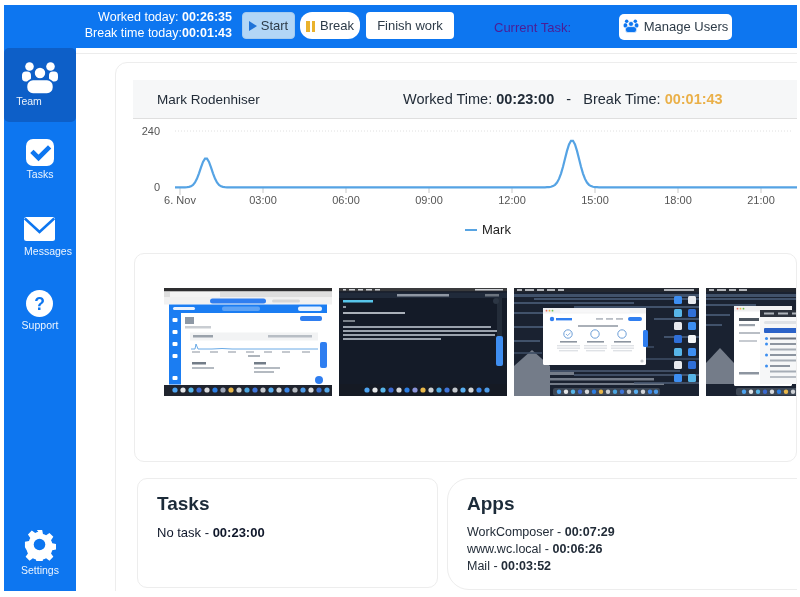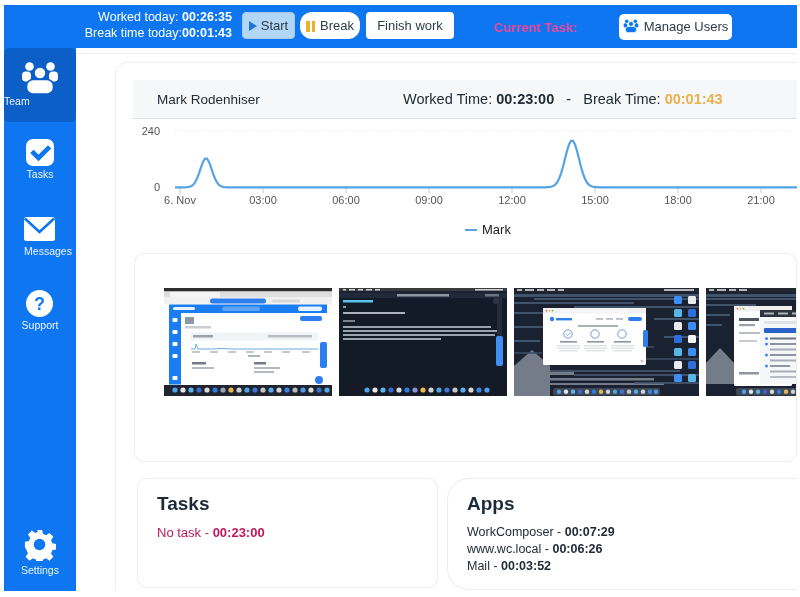--- a/index.html
+++ b/index.html
@@ -10,21 +10,21 @@
 <body>
 
 <div class="abs" id="topbar" style="left:4px;top:5px;width:793px;height:43px;background:#0d76f0;"></div>
 <div class="abs" style="left:40px;top:9px;width:192px;text-align:right;color:#fff;font-size:12.5px;line-height:16px;">
 Worked today: <b>00:26:35</b><br>Break time today:<b>00:01:43</b></div>
 <div class="abs" style="left:242px;top:12px;width:53px;height:27px;background:#b2d6f6;border:1px solid #a3cbf0;border-radius:4px;color:#2d3b48;font-size:13px;line-height:25px;text-align:center;">
 <span style="display:inline-block;width:0;height:0;border-left:8.5px solid #1f73d8;border-top:5.5px solid transparent;border-bottom:5.5px solid transparent;margin-right:4px;vertical-align:-1px;"></span>Start</div>
 <div class="abs" style="left:300px;top:12px;width:60px;height:27px;background:#fff;border-radius:12px;color:#2d3b48;font-size:13px;line-height:27px;text-align:center;">
 <span style="display:inline-block;width:3.5px;height:11px;background:#eab22b;margin-right:2px;vertical-align:-1.5px;"></span><span style="display:inline-block;width:3.5px;height:11px;background:#eab22b;margin-right:5px;vertical-align:-1.5px;"></span>Break</div>
 <div class="abs" style="left:366px;top:12px;width:88px;height:27px;background:#fff;border-radius:4px;color:#2d3b48;font-size:13px;line-height:27px;text-align:center;">Finish work</div>
-<div class="abs" style="left:494px;top:20px;color:#ec4899;font-size:13px;font-weight:bold;">Current Task:</div>
+<div class="abs" style="left:494px;top:20px;color:#4c1d95;font-size:13px;font-weight:normal;">Current Task:</div>
 <div class="abs" style="left:619px;top:14px;width:113px;height:26px;background:#fff;border-radius:5px;color:#2d3b48;font-size:13px;line-height:26px;text-align:center;">
 <svg width="16" height="14" viewBox="0 0 36 34" style="vertical-align:-2px;margin-right:5px;">
       <g fill="#0d76f0">
         <rect x="0" y="10.5" width="9" height="10" rx="3.8"></rect>
         <rect x="27" y="10.5" width="9" height="10" rx="3.8"></rect>
         <circle cx="7.5" cy="5.5" r="4.3"></circle>
         <circle cx="28.5" cy="5.5" r="4.3"></circle>
         <rect x="4.5" y="18.5" width="27" height="14.5" rx="6.5" stroke="#fff" stroke-width="1.6"></rect>
         <circle cx="18" cy="12" r="6" stroke="#fff" stroke-width="1.6"></circle>
       </g>
@@ -37,21 +37,21 @@
 <svg width="36" height="34" viewBox="0 0 36 34">
 <g fill="#fff">
 <rect x="0" y="10.5" width="9" height="10" rx="3.8"></rect>
 <rect x="27" y="10.5" width="9" height="10" rx="3.8"></rect>
 <circle cx="7.5" cy="5.5" r="4.3"></circle>
 <circle cx="28.5" cy="5.5" r="4.3"></circle>
 <rect x="4.5" y="18.5" width="27" height="14.5" rx="6.5" stroke="#0d5fc8" stroke-width="1.6"></rect>
 <circle cx="18" cy="12" r="6" stroke="#0d5fc8" stroke-width="1.6"></circle>
 </g>
     </svg></div>
-<div class="abs" style="left:4px;top:95px;width:50px;text-align:left;color:rgba(255,255,255,0.92);font-size:10.5px;">Team</div>
+<div class="abs" style="left:4px;top:95px;width:50px;text-align:center;color:rgba(255,255,255,0.92);font-size:10.5px;">Team</div>
 
 <div class="abs" style="left:26px;top:139px;">
 <svg width="28" height="27" viewBox="0 0 28 27">
       <rect x="0" y="0" width="28" height="27" rx="7" fill="#fff"></rect>
 <path d="M7.5 14l5 5 9.5-9.5" stroke="#0d76f0" stroke-width="4.6" fill="none" stroke-linecap="square"></path>
     </svg></div>
 <div class="abs" style="left:4px;top:168px;width:72px;text-align:center;color:rgba(255,255,255,0.92);font-size:10.5px;">Tasks</div>
 
 <div class="abs" style="left:24px;top:217px;">
 <svg width="31" height="24" viewBox="0 0 31 24">
@@ -418,21 +418,21 @@
           <circle cx="101" cy="103.7" r="2.2" fill="#3f74d8"></circle>
           <circle cx="108" cy="103.7" r="2.2" fill="#c3c7cc"></circle>
           <circle cx="115" cy="103.7" r="2.2" fill="#58aef0"></circle>
       </g>
     </svg>
   </div>
 </div>
 
 <div class="abs" style="left:137px;top:478px;width:301px;height:110px;border:1px solid #ededed;border-radius:10px;">
   <div class="abs" style="left:19px;top:14px;font-size:19px;font-weight:bold;color:#1c2b39;">Tasks</div>
-  <div class="abs" style="left:19px;top:46px;font-size:13px;color:#be185d;">No task - <b>00:23:00</b></div>
+  <div class="abs" style="left:19px;top:46px;font-size:13px;color:#0f172a;">No task - <b>00:23:00</b></div>
 </div>
 
 <div class="abs" style="left:447px;top:478px;width:420px;height:112px;border:1px solid #ededed;border-radius:22px;overflow:hidden;">
   <div class="abs" style="left:19px;top:14px;font-size:19px;font-weight:bold;color:#1c2b39;">Apps</div>
   <div class="abs" style="left:19px;top:45px;font-size:12.5px;color:#222c38;line-height:17px;">WorkComposer - <b>00:07:29</b><br>www.wc.local - <b>00:06:26</b><br>Mail - <b>00:03:52</b></div>
 </div>
 <div class="abs" style="left:0;top:591px;width:800px;height:6px;background:#fff;"></div>
 <div class="abs" style="left:797px;top:0;width:3px;height:597px;background:#fff;"></div>
 
 </body></html>

